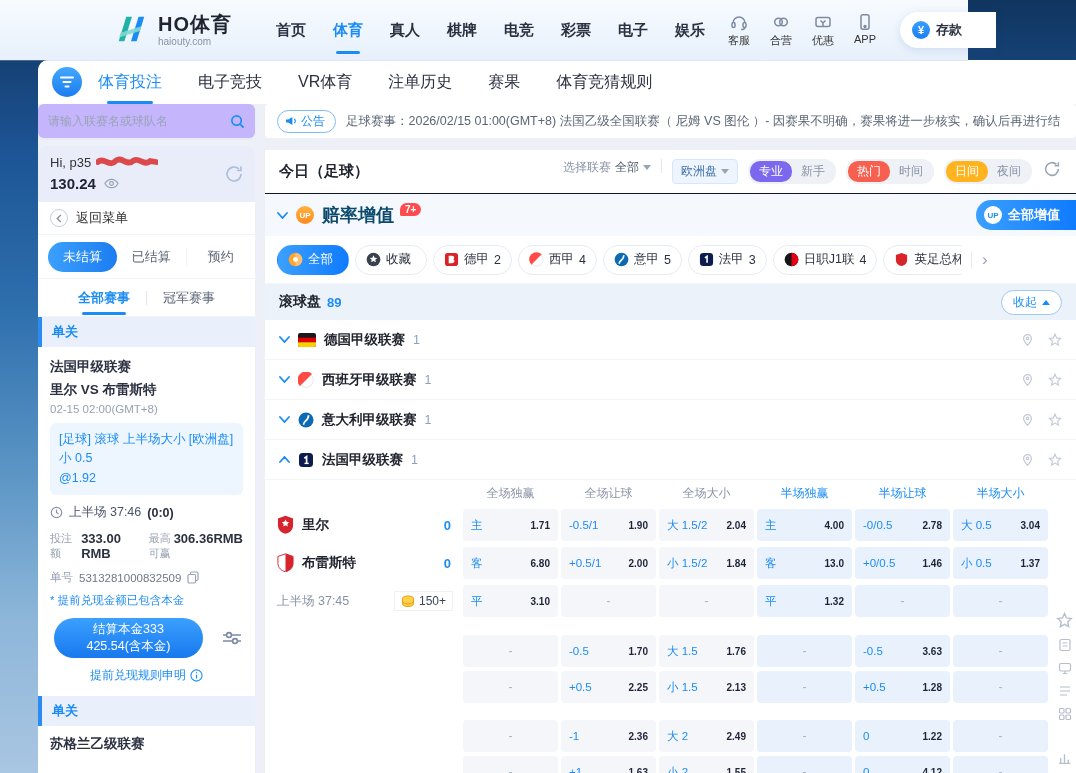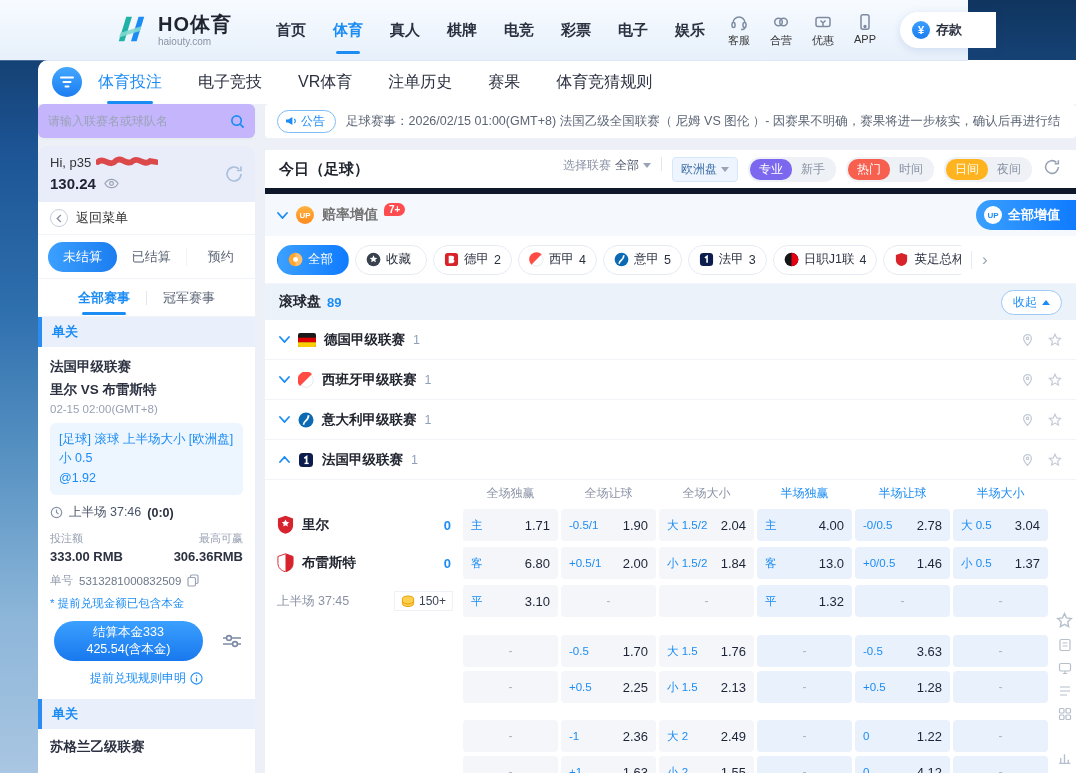--- a/index.html
+++ b/index.html
@@ -55,55 +55,55 @@
 .ev.active::after{content:"";position:absolute;left:50%;transform:translateX(-50%);bottom:-8px;width:44px;height:3px;border-radius:2px;background:#1c8cf5}
 .ev-div{width:1px;height:14px;background:#e2e7ef}
 .section-head{background:#e9f0fb;border-left:4px solid #2a8cf0;color:#1c8cf5;font-weight:700;font-size:13px;padding:6px 10px}
 .bet-card{padding:6px 12px 12px;background:#fff}
 .bet-league,.bet-teams{font-weight:700;color:#2b3140;font-size:13.5px;margin-top:5px}
 .bet-time{color:#98a1b2;font-size:11.5px;margin-top:4px}
 .market-box{background:#edf5ff;border-radius:6px;padding:7px 9px;margin-top:8px;color:#1c8cf5;font-size:12.5px;line-height:1.55}
 .bet-live{display:flex;align-items:center;gap:6px;margin-top:9px;color:#4a5468;font-size:12.5px}
 .bet-live b{color:#2b3140}
 .amounts{display:flex;justify-content:space-between;margin-top:10px}
-.amt{display:flex;flex-direction:column;gap:3px}
+.amt{display:flex;flex-direction:row;gap:3px}
 .amt .lbl{font-size:11px;color:#98a1b2}
 .amt b{font-size:13px;color:#2b3140}
 .amt.right{text-align:right}
 .ticket{display:flex;align-items:center;gap:6px;margin-top:9px;font-size:11.5px;color:#98a1b2}
 .ticket .num{color:#6e7889}
 .note{margin-top:8px;font-size:11.5px;color:#1c8cf5}
 .cashout-row{display:flex;align-items:center;gap:18px;margin-top:10px;padding-left:4px}
 .cashout-btn{border:0;cursor:pointer;width:150px;height:40px;border-radius:20px;background:linear-gradient(180deg,#3ba0ff,#1878ee);color:#fff;font-size:12.5px;line-height:1.4;display:flex;flex-direction:column;align-items:center;justify-content:center}
 .rules{display:flex;align-items:center;gap:4px;justify-content:center;margin-top:9px;color:#1c8cf5;font-size:12px;cursor:pointer}
 .bet-card.partial{padding-top:8px;height:40px;overflow:hidden}
 .bet-card.partial b{font-size:13.5px;color:#2b3140}
 
 .main{flex:1;display:flex;flex-direction:column;overflow:hidden}
 .announce{height:34px;background:#fff;border-radius:4px;display:flex;align-items:center;gap:10px;padding:0 12px;margin-bottom:12px}
 .ann-pill{display:flex;align-items:center;gap:4px;border:1px solid #7fbcf7;color:#1c8cf5;border-radius:13px;padding:2px 10px 2px 7px;font-size:12px;white-space:nowrap}
 .ann-text{font-size:12.5px;color:#5c6575;white-space:nowrap;overflow:hidden;flex:1}
-.today-bar{height:44px;background:#fff;display:flex;align-items:center;padding:0 14px;border-bottom:6px solid #0f172a}
+.today-bar{height:44px;background:#fff;display:flex;align-items:center;padding:0 14px;border-bottom:1px solid #0f172a}
 .today-title{font-size:15px;color:#20242e}
 .today-controls{margin-left:auto;display:flex;align-items:flex-start;gap:10px}
 .ctl-select{font-size:12px;color:#8a93a5;display:flex;align-items:center;gap:4px;cursor:pointer}
 .ctl-select .val{color:#4a5468}
 .caret{width:0;height:0;border-left:4px solid transparent;border-right:4px solid transparent;border-top:5px solid #9aa3b5}
 .vdiv{width:1px;height:14px;background:#e2e7ef}
 .ctl-pill{font-size:12px;color:#3e6fa8;background:#eef5fe;border:1px solid #d7e7fb;border-radius:4px;padding:3px 8px;display:flex;align-items:center;gap:4px;cursor:pointer}
 .toggle{background:#eef1f6;border-radius:12px;padding:2px;display:flex;align-items:center;font-size:12px}
 .tg{padding:2px 9px;color:#8a93a5;border-radius:10px;cursor:pointer}
 .tg.active{color:#fff}
 .tg.active.purple{background:#7b68ee}
 .tg.active.red{background:#f75f4f}
 .tg.active.yellow{background:#ffb41f}
 .refresh-btn{cursor:pointer}
 .boost-bar{height:42px;background:#f5f8fd;display:flex;align-items:center;gap:8px;padding-left:12px}
 .up-badge{width:18px;height:18px;border-radius:50%;background:linear-gradient(180deg,#ffb23e,#ff8a1e);color:#fff;font-size:8px;font-weight:700;display:flex;align-items:center;justify-content:center;flex-shrink:0}
-.boost-bar > b{font-size:14px;color:#737373}
+.boost-bar > b{font-size:18px;color:#0c4a6e}
 .boost-count{background:#ff4d4f;color:#fff;font-size:10px;font-weight:700;border-radius:8px 8px 8px 2px;padding:1px 5px;margin:-12px 0 0 -2px}
 .boost-all{margin-left:auto;border:0;cursor:pointer;display:flex;align-items:center;gap:6px;background:linear-gradient(90deg,#3ba0ff,#0f7bff);color:#fff;font-size:13px;font-weight:700;border-radius:16px 0 0 16px;padding:6px 16px 6px 8px}
 .boost-all .up-badge{background:#fff;color:#1c8cf5}
 .pills-row{height:48px;background:#fff;display:flex;align-items:center;padding:0 12px;border-bottom:1px solid #f2f5fa}
 .pills-scroll{width:684px;overflow:hidden;display:flex;gap:6px;flex-shrink:0}
 .pill{height:30px;flex-shrink:0;display:flex;align-items:center;gap:5px;padding:0 10px;border:1px solid #e6ebf3;border-radius:16px;font-size:12.5px;color:#2b3140;background:#fff;cursor:pointer;white-space:nowrap}
 .pill.active{background:linear-gradient(90deg,#3ba0ff,#0f7bff);color:#fff;border-color:transparent}
 .p-ico{width:15px;height:15px;display:flex}
 .pills-more{display:flex;align-items:center;gap:10px;margin-left:10px;color:#9aa3b5;cursor:pointer}
 .pills-more::before{content:"";width:1px;height:18px;background:#e6ebf3}
@@ -126,21 +126,21 @@
 .orow.extra{height:36px}
 .tcol{width:186px;display:flex;align-items:center}
 .crest{width:18px;height:20px;display:flex}
 .tname{font-size:13.5px;color:#20242e;margin-left:7px}
 .tscore{margin-left:auto;margin-right:12px;color:#1c8cf5;font-weight:700;font-size: 13px}
 .tstatus{font-size:12.5px;color:#8a93a5}
 .mbadge{margin-left:auto;margin-right:10px;display:flex;align-items:center;gap:4px;font-size:12px;color:#3c4558;border:1px solid #eef1f6;border-radius:0;padding:2px 6px;cursor:pointer}
 .cell{width:95px;height:32px;margin-right:3px;background:#f4f6f9;border-radius:4px;display:flex;align-items:center;justify-content:space-between;padding:0 8px;cursor:pointer}
 .cell.half{background:#e9f1fc}
 .cell .cl{font-size:11.5px;color:#1c8cf5}
-.cell .cv{font-size:13px;font-weight:400;color:#1d2438}
+.cell .cv{font-size:10px;font-weight:700;color:#1d2438}
 .cell.dash{justify-content:center;color:#aab3c2;font-size:12px;cursor:default}
 .rgap{height:13px}
 
 .float-tools{position:absolute;right:3px;top:612px;display:flex;flex-direction:column;align-items:center;gap:9px;z-index:20}
 .ftool{cursor:pointer;display:flex}
 .ftool.last{margin-top:20px}
 </style>
 </head>
 <body>
 

